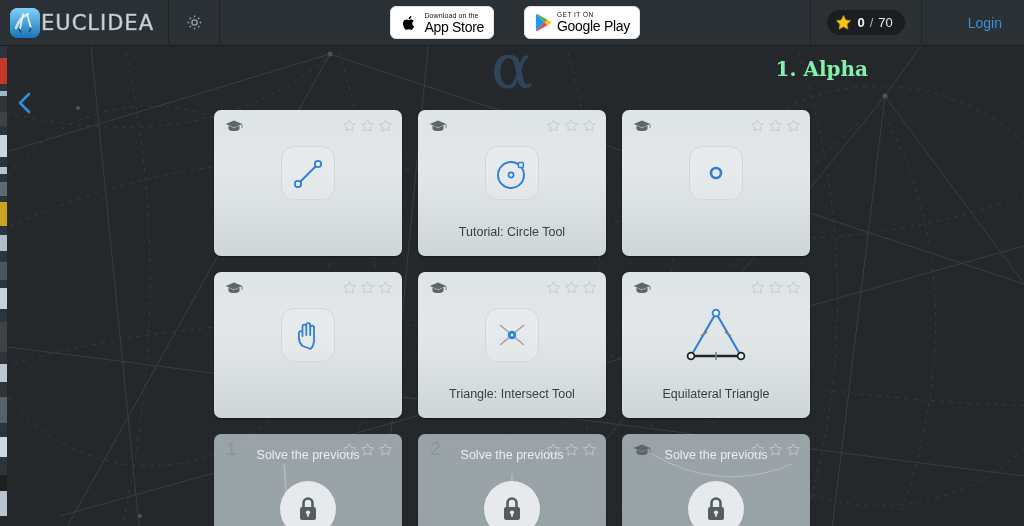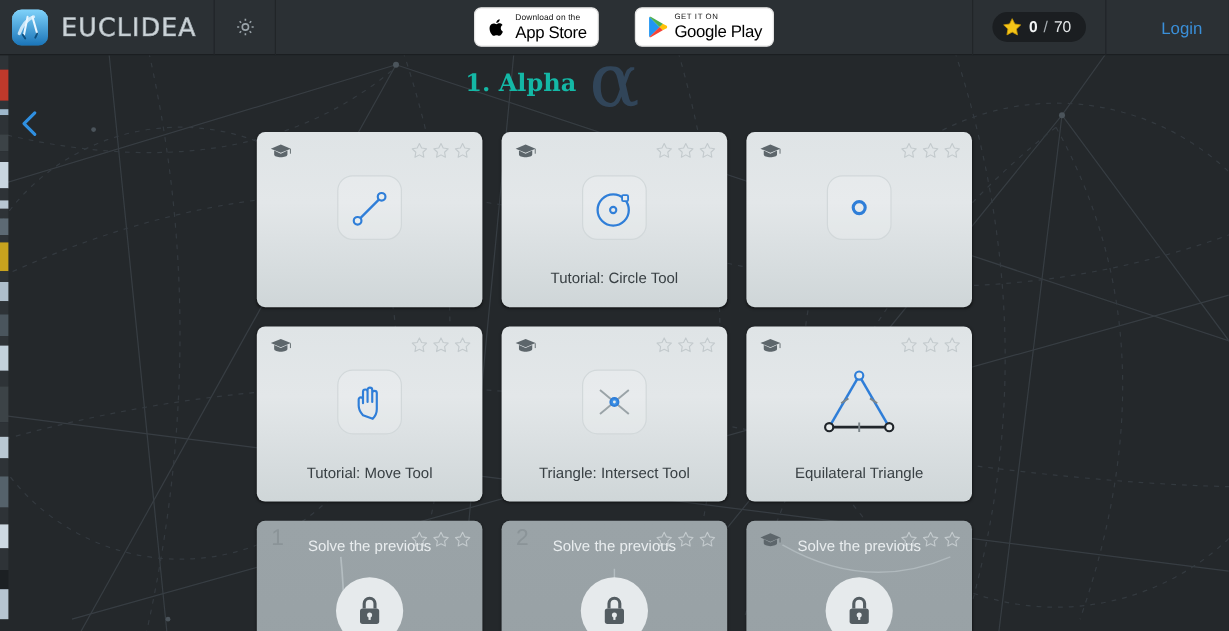--- a/index.html
+++ b/index.html
@@ -31,21 +31,21 @@
   }
   .logo-sq {
     width: 30px; height: 30px; border-radius: 8px;
     background: linear-gradient(160deg,#6ec9f7 0%, #2a9fe0 55%, #1b77bb 100%);
     position: relative; overflow: hidden;
     flex: 0 0 30px;
     box-shadow: inset 0 1px 0 rgba(255,255,255,.45);
   }
   .logo-sq svg { position: absolute; inset: 0; }
   .wordmark {
-    margin-left: 11px;
+    margin-left: 1px;
     font-size: 21px; letter-spacing: 1px;
     color: #cfd6da;
     font-family: "DejaVu Sans", sans-serif;
     font-weight: 400;
     -webkit-text-stroke: 0.6px #aab3b9;
     text-shadow: 0 1px 0 #1e2225;
   }
   .gear-btn {
     width: 50px; height: 46px;
     display: flex; align-items: center; justify-content: center;
@@ -91,23 +91,23 @@
     width: 7px; height: 480px; z-index: 30;
     display: flex; flex-direction: column;
   }
   .edge-strip i { display: block; width: 7px; }
 
   
   .content { position: absolute; top: 46px; left: 0; width: 1024px; height: 480px; z-index: 10; }
 
   .page-title {
     position: absolute; top: 11px; left: 0; width: 868px;
-    text-align: center;
+    text-align: right;
     font-family: "DejaVu Serif", serif;
-    font-weight: bold; font-size: 20px; color: #14b8a6;
+    font-weight: bold; font-size: 20px; color: #86efac;
     z-index: 3;
   }
   .title-glyph {
     position: absolute; top: -16px; left: 0; width: 1024px;
     text-align: center;
     font-family: "DejaVu Serif", serif;
     font-size: 62px; color: #3c5d80; opacity: .55;
     z-index: 2; pointer-events: none;
   }
 
@@ -453,21 +453,20 @@
 </div>
         <div class="icon-frame">
           <svg viewBox="0 0 38 38" width="38" height="38">
             <path d="M13.5 30 c-2 -2 -3.6 -5 -3.6 -8 v-5 c0-1 .8-1.8 1.8-1.8 s1.8 .8 1.8 1.8 v3
                  v-9.5 c0-1.1 .8-1.9 1.9-1.9 s1.9 .8 1.9 1.9 v8.5
                  v-10 c0-1.1 .85-1.95 1.95-1.95 s1.95 .85 1.95 1.95 v10
                  v-7.4 c0-1.05 .85-1.9 1.9-1.9 s1.9 .85 1.9 1.9 v13.4
                  c0 3.1 -1.4 5.9 -3.4 8 z" fill="none" stroke="#2f7ed8" stroke-width="1.8" stroke-linejoin="round"></path>
           </svg>
         </div>
-        <div class="clabel">Tutorial: Move Tool</div>
       </div>
       <div class="card">
         <div class="cap">
   <svg viewBox="0 0 26 20" width="18" height="14">
     <path d="M13 2 L25 7 L13 12 L1 7 Z" fill="#5d666b"></path>
     <path d="M5 9.2 V14 c0 2 4 3.4 8 3.4 s8-1.4 8-3.4 V9.2 L13 13 Z" fill="#5d666b"></path>
     <path d="M24.6 7.2 V13" stroke="#5d666b" stroke-width="1.1" fill="none"></path>
   </svg>
 </div>
         <div class="cstars">

